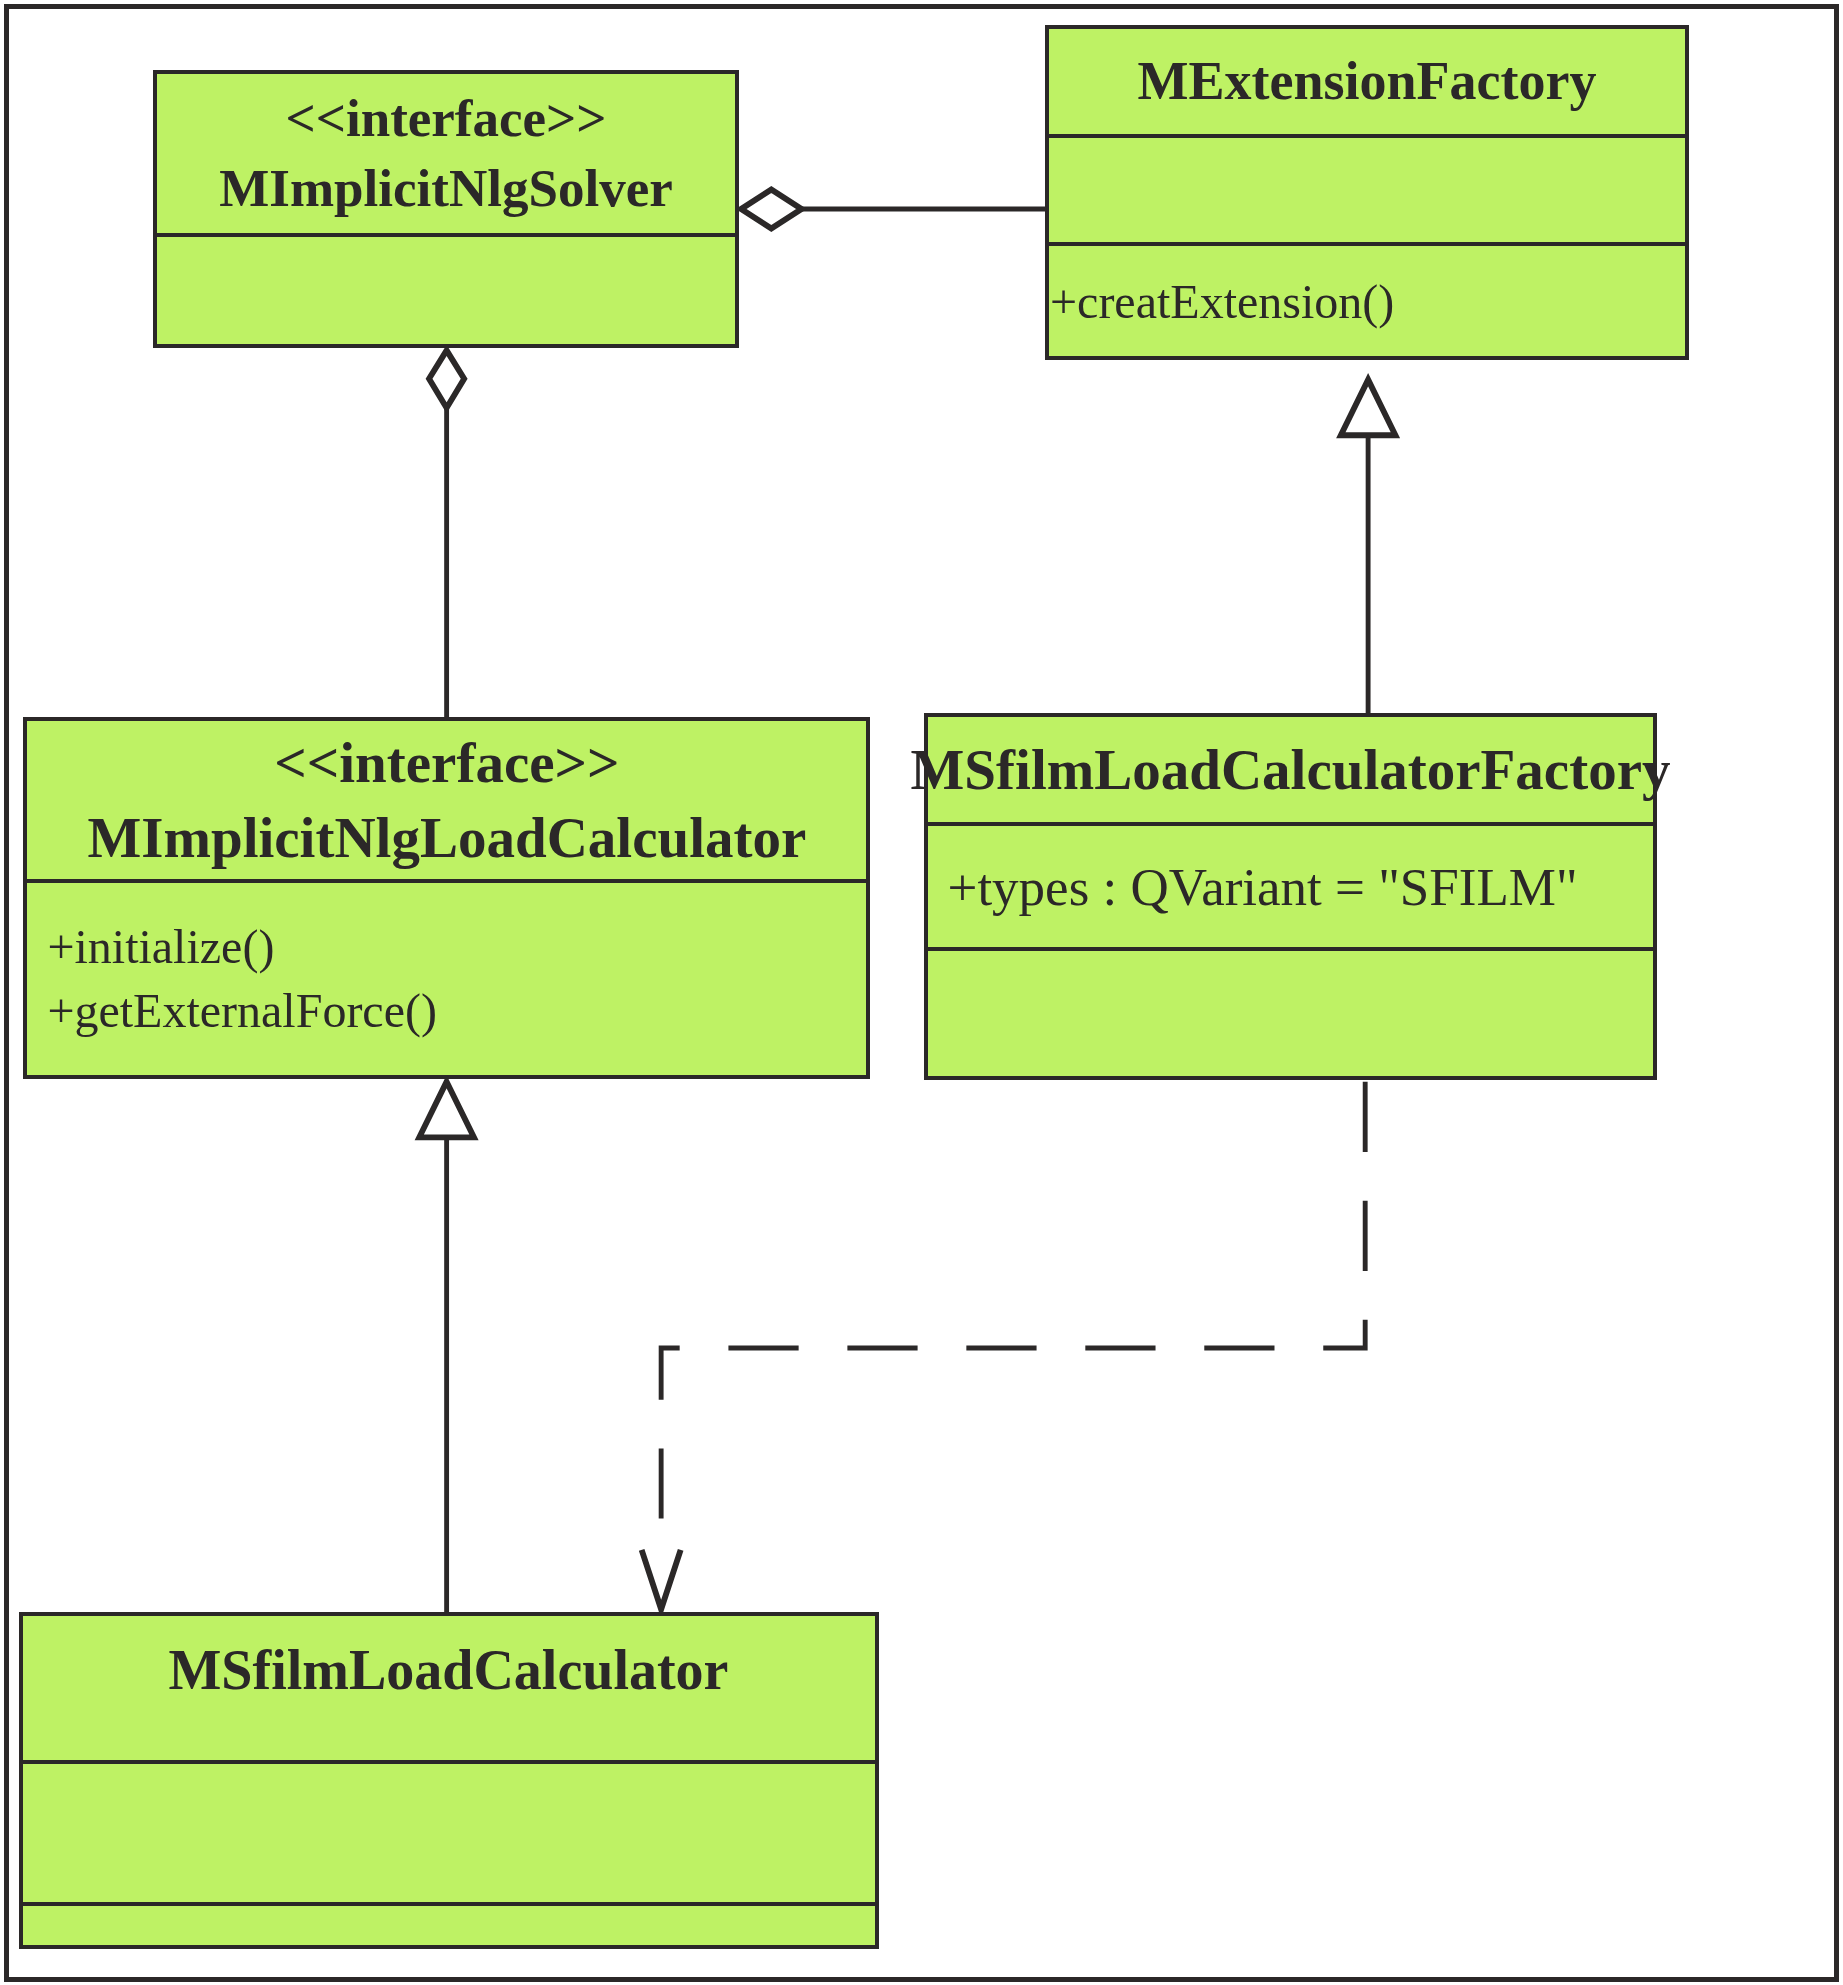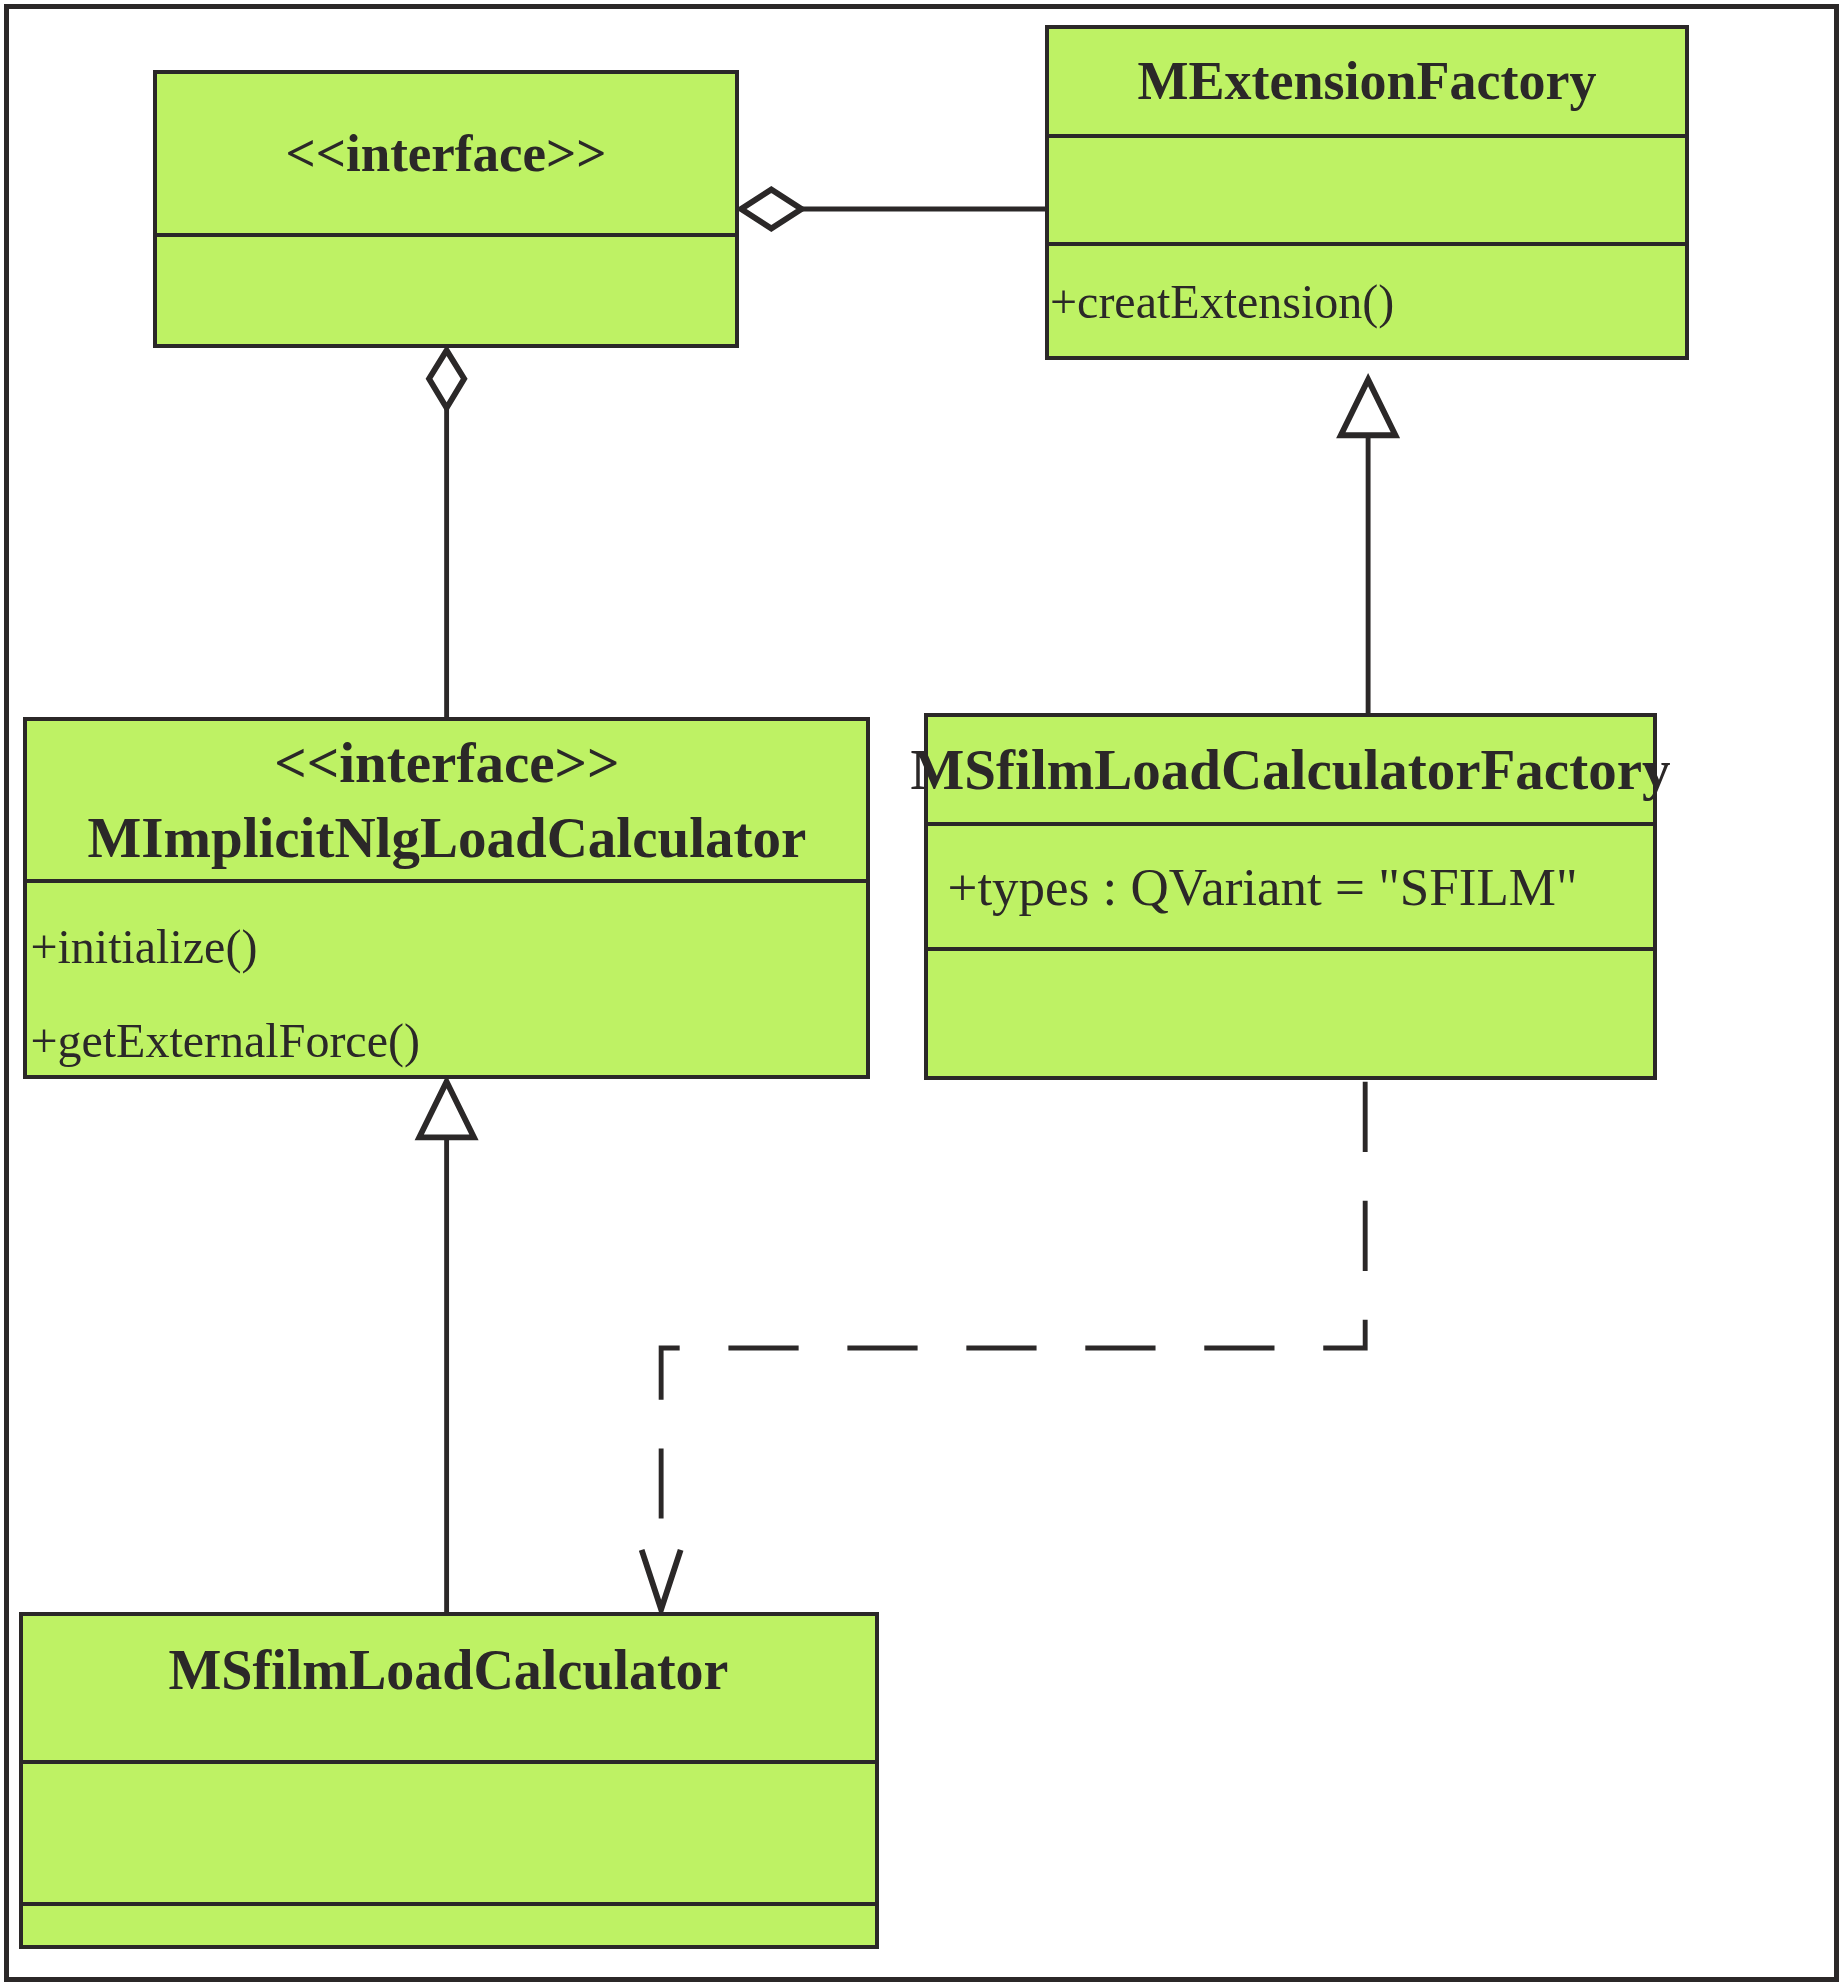--- a/index.html
+++ b/index.html
@@ -59,21 +59,21 @@
     white-space: nowrap;
     font-weight: normal;
   }
   
   #box-solver .stereotype, #box-solver .class-name { font-size: 53px; }
   #box-extension-factory .class-name { font-size: 54px; }
   #box-load-calculator .stereotype, #box-load-calculator .class-name { font-size: 57px; }
   #box-sfilm-factory .class-name { font-size: 57px; }
   #box-sfilm-calculator .class-name { font-size: 56px; }
   #box-extension-factory .member-line { font-size: 48px; padding-left: 1px; }
-  #box-load-calculator .member-line { font-size: 48px; line-height: 64px; padding-left: 3px; margin-top: 30px; }
+  #box-load-calculator .member-line { font-size: 48px; line-height: 64px; padding-left: 20px; }
   #box-sfilm-factory .member-line { font-size: 53px; padding-left: 19.5px; }
 </style>
 </head>
 <body>
 
 <div id="canvas">
 
   <div id="outer-frame"></div>
 
   <svg id="connector-layer" viewBox="0 0 1890 2036" xmlns="http://www.w3.org/2000/svg">
@@ -90,20 +90,21 @@
     <line x1="458" y1="1165" x2="458" y2="1655" stroke="#2b2828" stroke-width="5"></line>
     <polygon points="458,1109 486,1166 430,1166" fill="#ffffff" stroke="#2b2828" stroke-width="6"></polygon>
 
     <path d="M 1400 1109 L 1400 1382 L 678 1382 L 678 1588" fill="none" stroke="#2b2828" stroke-width="5" stroke-dasharray="72 50"></path>
     <polyline points="658,1589 678,1650 698,1589" fill="none" stroke="#2b2828" stroke-width="6"></polyline>
   </svg>
 
   <div class="class-box" id="box-solver" style="left:153px; top:70px; width:586px; height:278px;">
     <div class="compartment title-compartment" style="height:159px;">
       <div class="stereotype">&lt;&lt;interface&gt;&gt;</div>
+      <div class="class-name">MImplicitNlgSolver</div>
     </div>
     <div class="compartment member-compartment" style="flex:1 1 auto;"></div>
   </div>
 
   <div class="class-box" id="box-extension-factory" style="left:1045px; top:25px; width:644px; height:335px;">
     <div class="compartment title-compartment" style="height:105px;">
       <div class="class-name">MExtensionFactory</div>
     </div>
     <div class="compartment member-compartment" style="height:108px;"></div>
     <div class="compartment member-compartment" style="flex:1 1 auto;">

